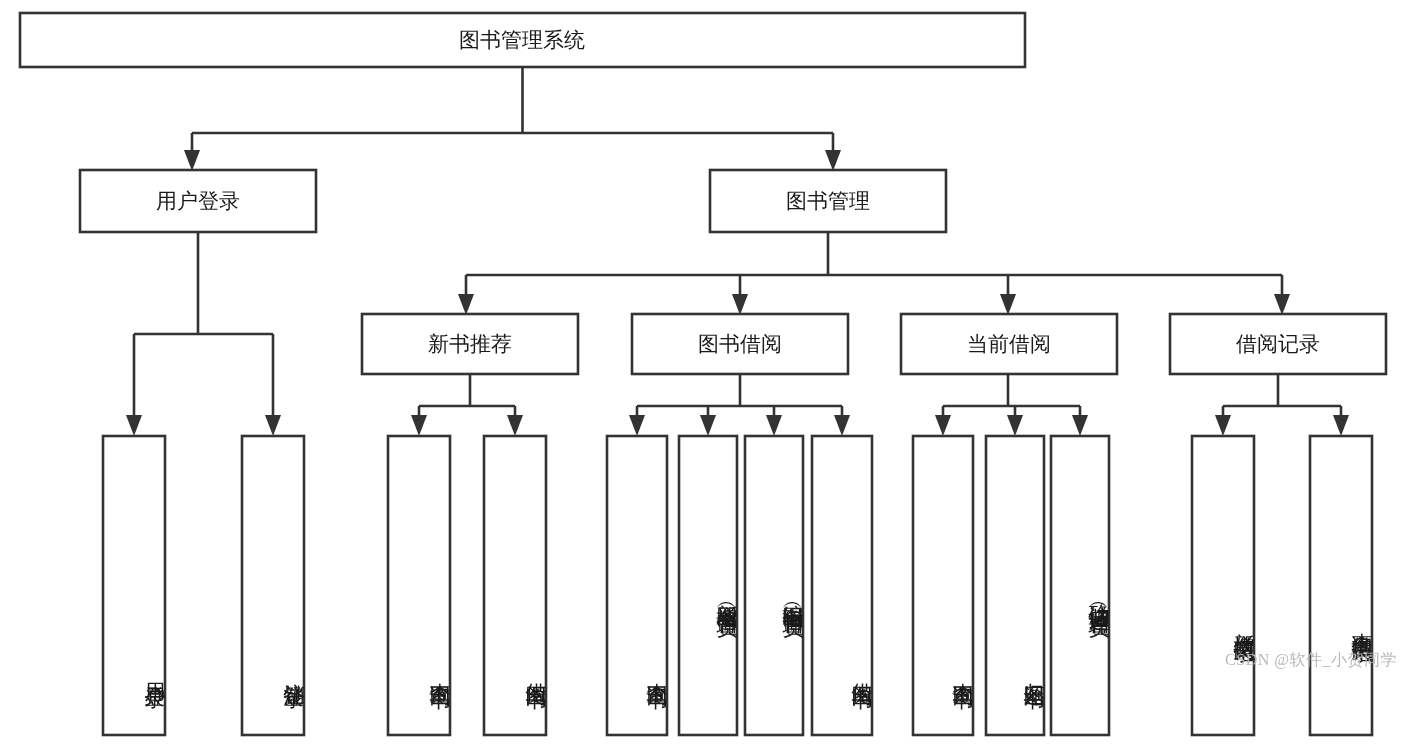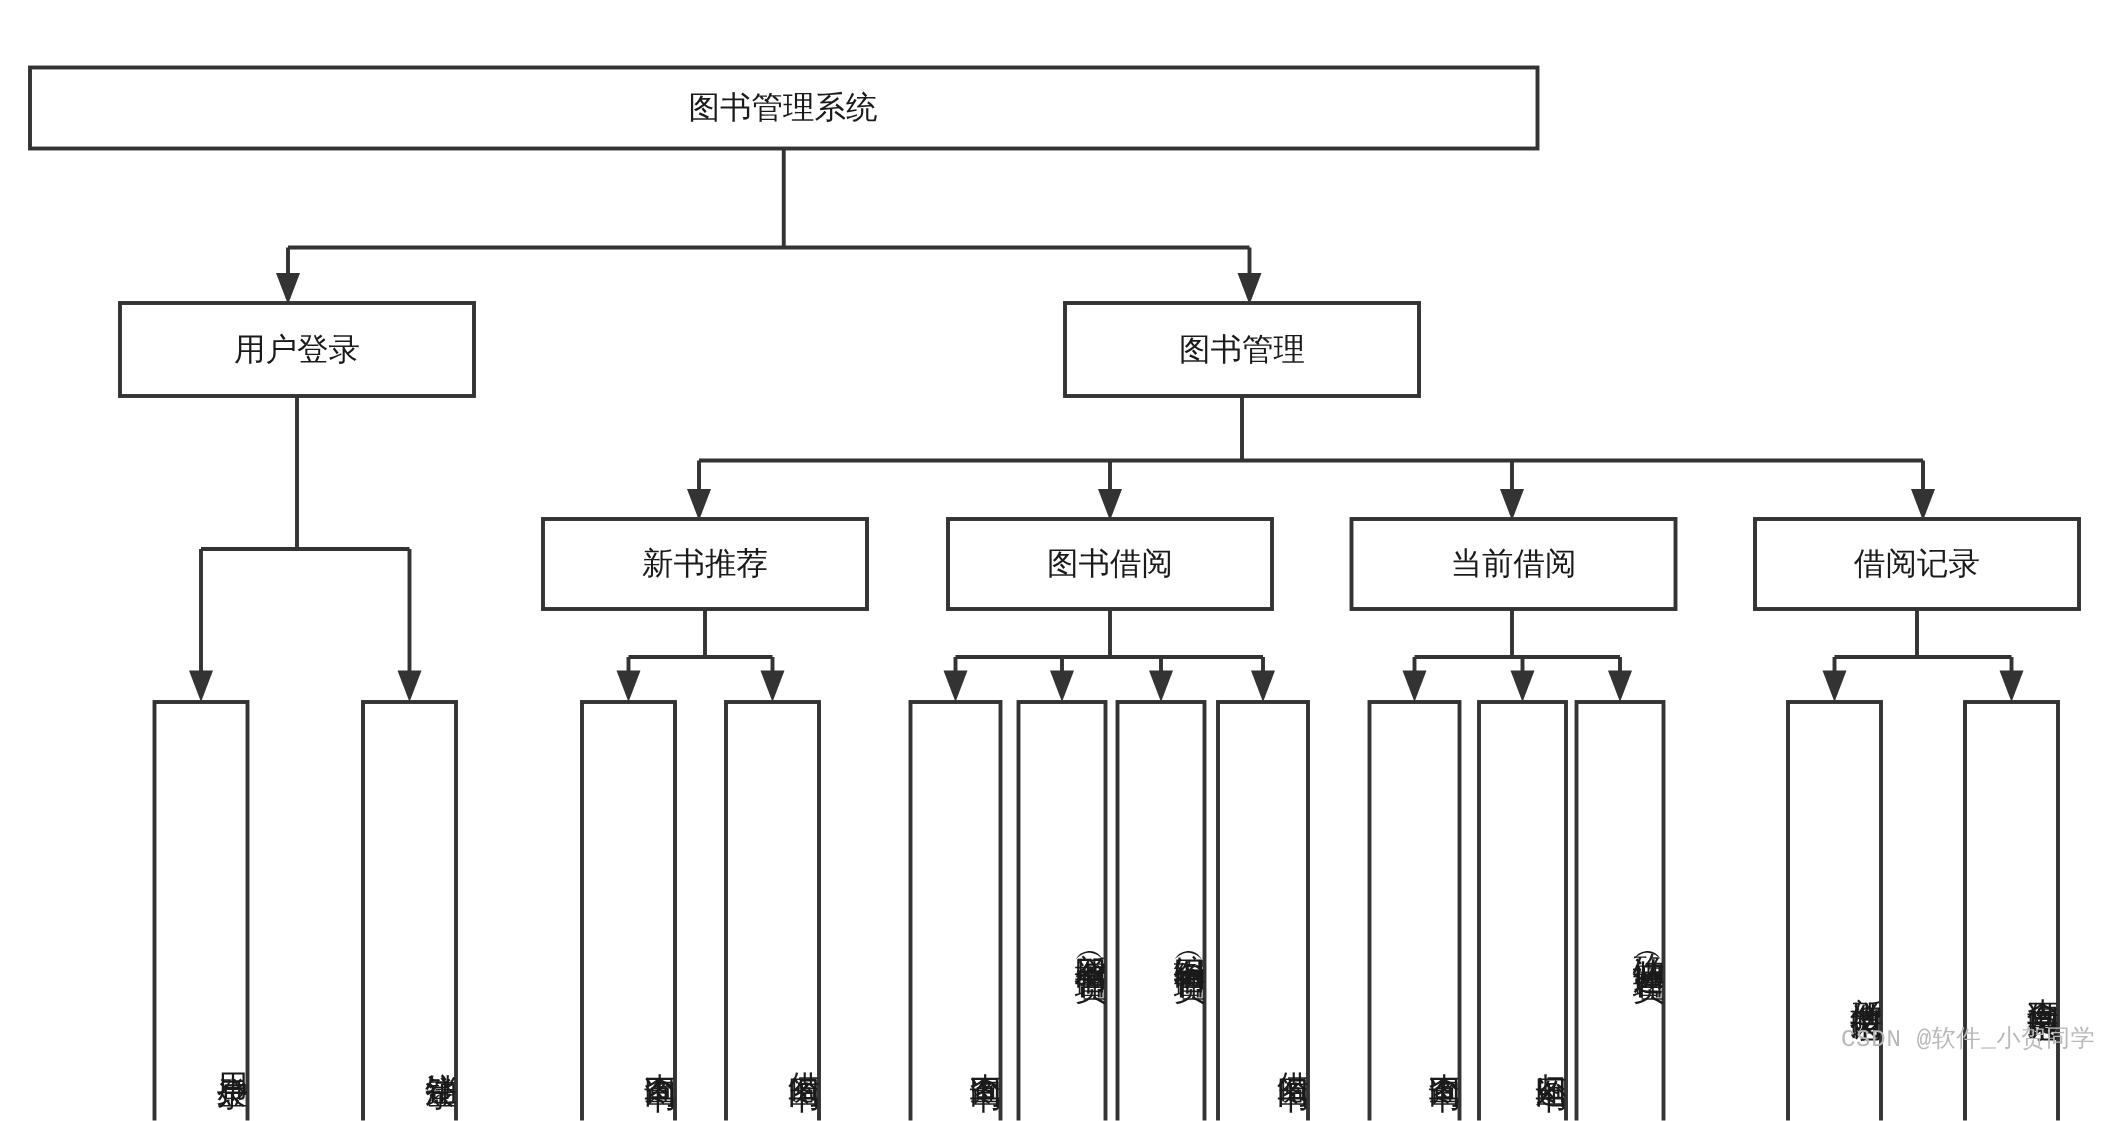--- a/index.html
+++ b/index.html
@@ -11,21 +11,20 @@
     width: 1405px;
     height: 747px;
     font-family: "DejaVu Sans", "Liberation Sans", sans-serif;
     overflow: hidden;
   }
   #diagram-root {
     position: relative;
     width: 1405px;
     height: 677px;
     background: #ffffff;
-    margin-top: 32px;
   }
   svg.flow {
     position: absolute;
     left: 0;
     top: 0;
     width: 1405px;
     height: 747px;
   }
   .node-box {
     fill: #ffffff;
@@ -61,21 +60,21 @@
     white-space: nowrap;
     display: flex;
     align-items: flex-start;
     justify-content: center;
     pointer-events: none;
   }
   .watermark {
     position: absolute;
     right: 8px;
     bottom: 6px;
-    font-family: Liberation Mono, monospace;
+    font-family: Liberation Serif, serif;
     font-size: 16px;
     color: #b9b9b9;
     white-space: nowrap;
     letter-spacing: 0.5px;
   }
 </style>
 </head>
 <body>
 
 <div id="diagram-root">

